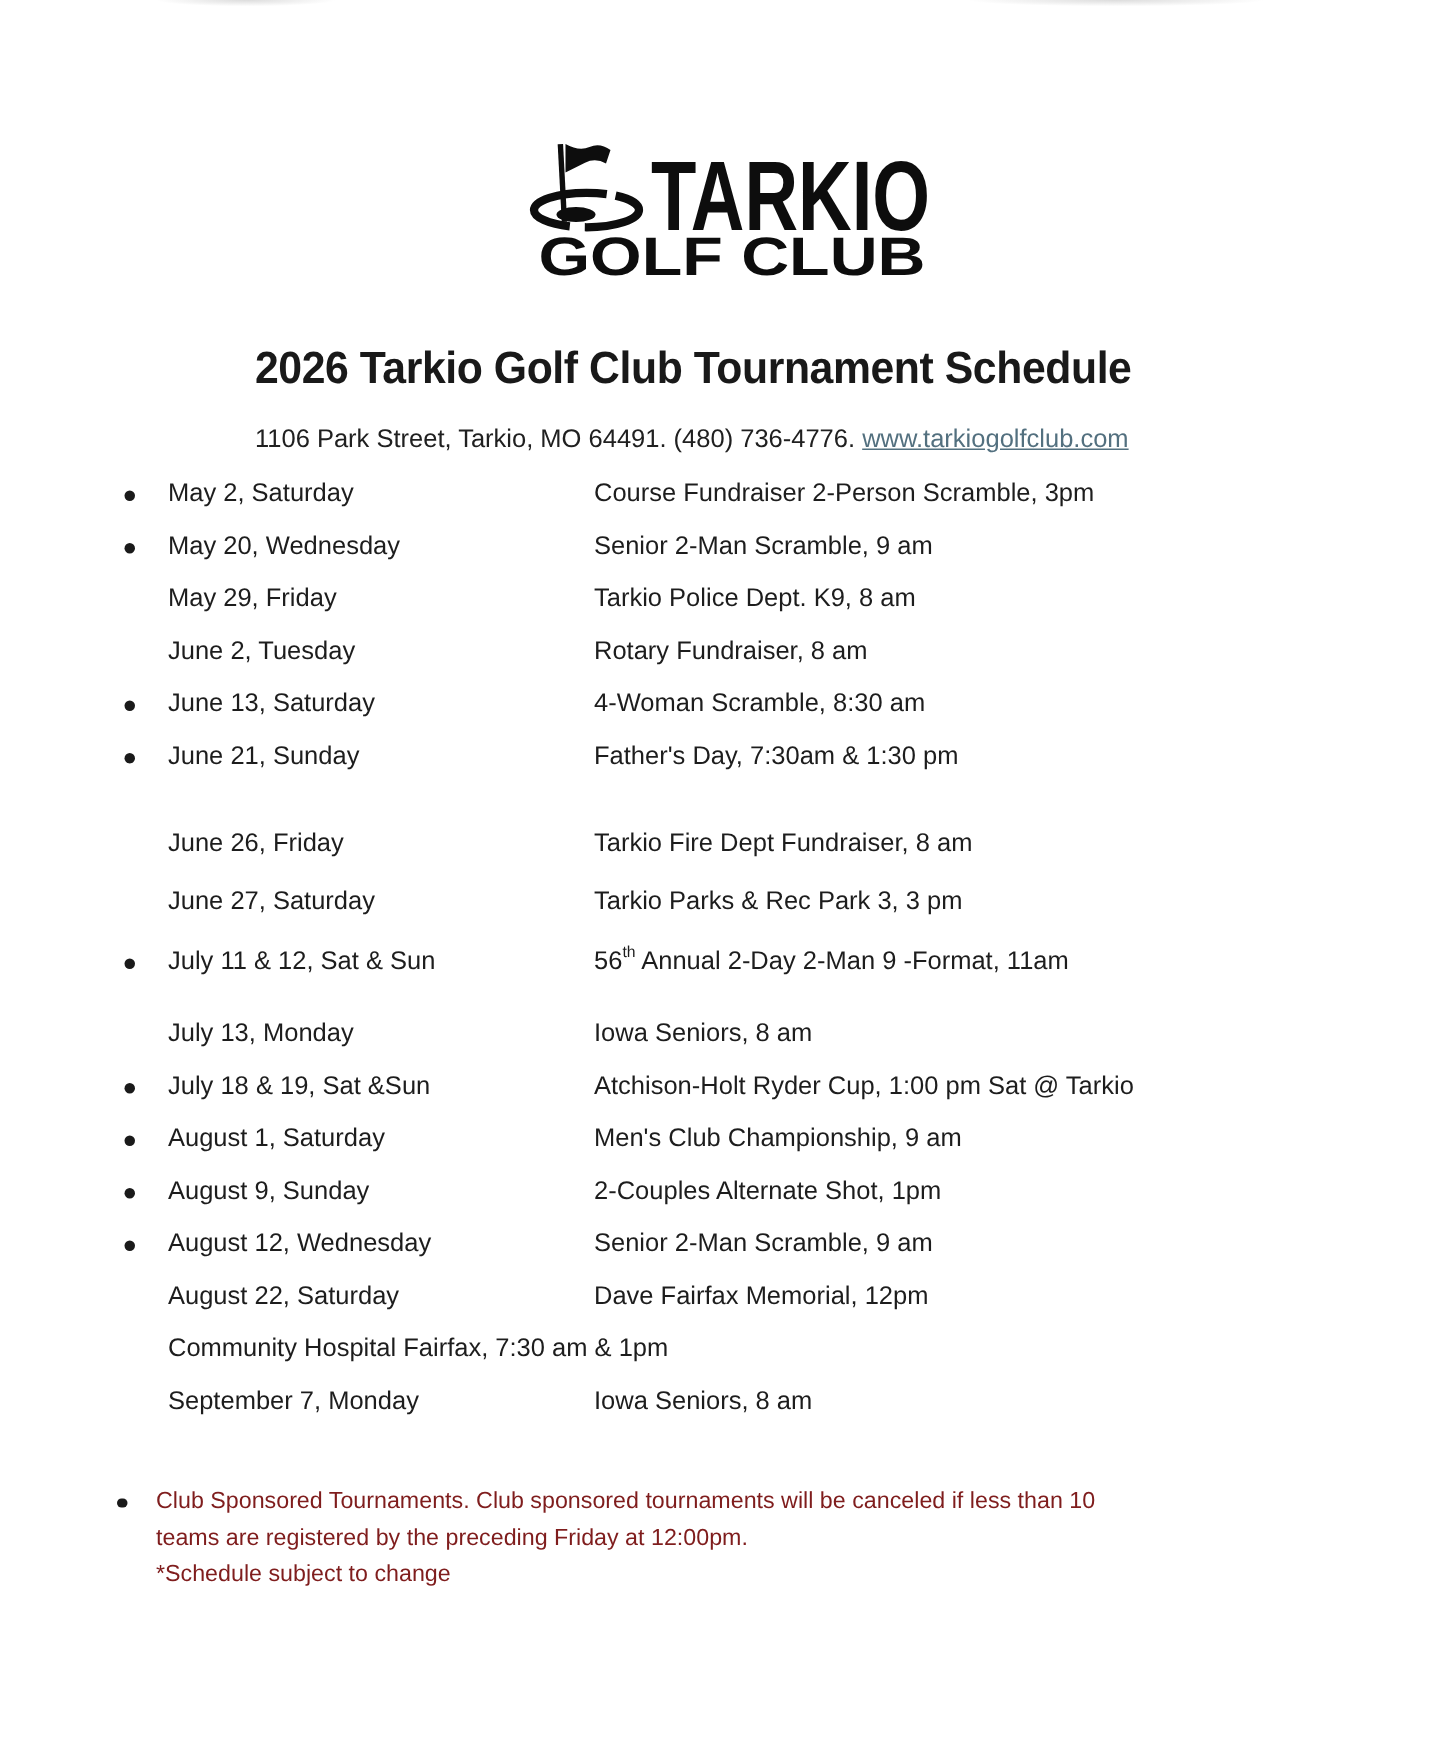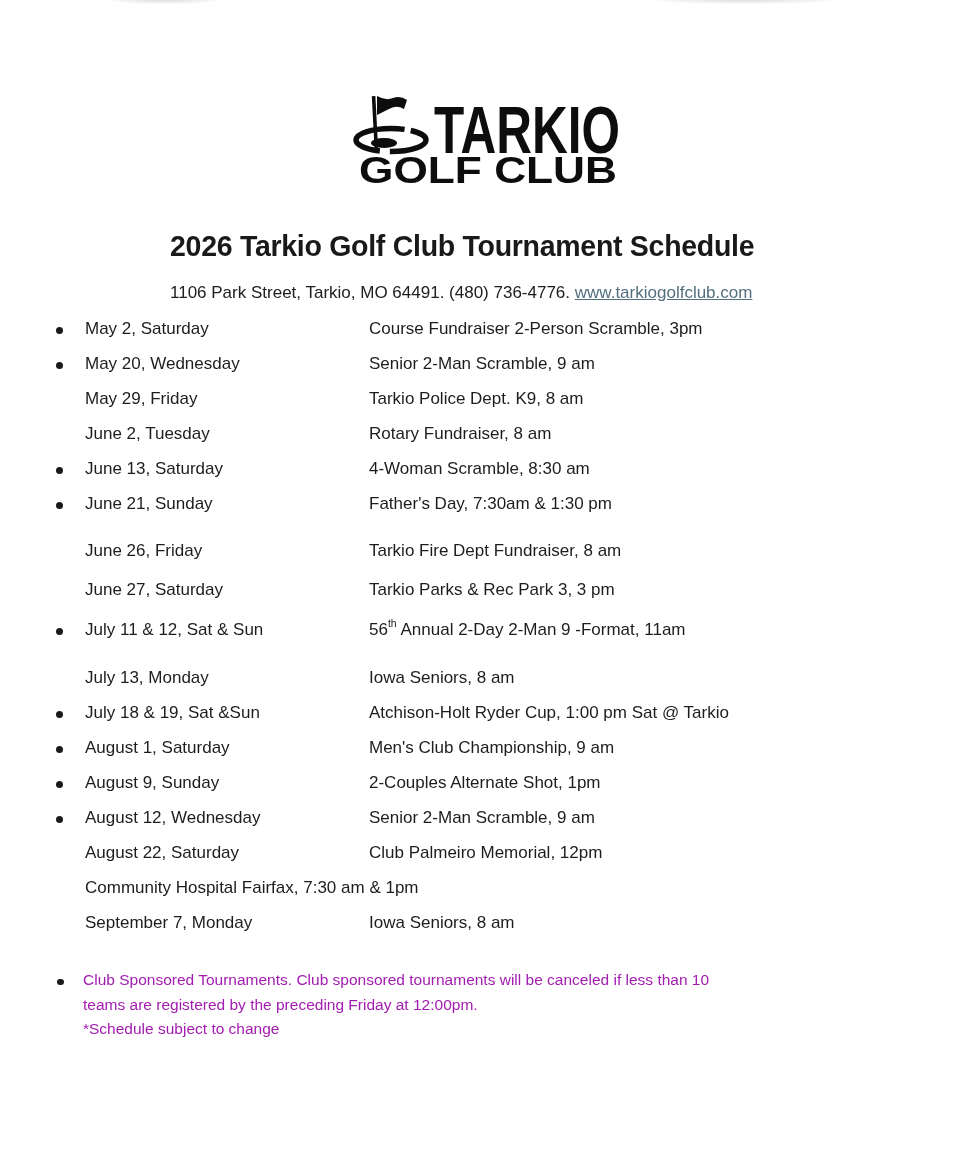--- a/index.html
+++ b/index.html
@@ -37,38 +37,38 @@
   }
   .address-line {
     margin: 19px 0 0 170px;
     font-size: 17px; line-height: 22px;
     color: #202020;
     white-space: nowrap;
   }
   .address-line a { text-decoration: underline; cursor: pointer; }
 
   .schedule { margin-top: 14px; }
-  .row { display: flex; padding-left: 56px; line-height: 22px; font-size: 17px; margin-top: 13px; }
+  .row { display: flex; padding-left: 83px; line-height: 22px; font-size: 17px; margin-top: 13px; }
   .row:first-child { margin-top: 0; }
-  .row:nth-child(7)  { margin-top: 25px; }
+  .row:nth-child(7)  { margin-top: 36px; }
   .row:nth-child(8)  { margin-top: 17px; }
   .row:nth-child(9)  { margin-top: 18px; }
   .row:nth-child(10) { margin-top: 26px; align-items: flex-end; }
   .row:nth-child(11) { }
   .bullet-cell { width: 29px; flex: 0 0 29px; }
   .dot {
     display: inline-block; width: 7px; height: 7px;
     border-radius: 50%; background: #1a1a1a;
     margin-top: 7px;
   }
   .date-cell { width: 284px; flex: 0 0 284px; }
   .event-cell { flex: 1; }
   .event-cell sup { font-size: 10.5px; position: relative; top: -1px; vertical-align: super; line-height: 0; }
 
-  .footer-note { display: flex; padding-left: 57px; margin-top: 34px; font-size: 15.5px; line-height: 24.5px; color: #a21caf; }
+  .footer-note { display: flex; padding-left: 78px; margin-top: 44px; font-size: 15.5px; line-height: 24.5px; color: #7f1d1d; }
   .f-bullet-cell { width: 26px; flex: 0 0 26px; }
   .f-bullet-cell .dot { margin-top: 9px; width: 6.5px; height: 6.5px; }
   .f-text { width: 700px; }
 </style>
 </head>
 <body style="background: rgb(255, 255, 255); color: rgb(29, 29, 29);">
 
 <div class="top-shadow left"></div>
 <div class="top-shadow right"></div>
 
@@ -156,21 +156,21 @@
       <span class="event-cell">2-Couples Alternate Shot, 1pm</span>
     </div>
     <div class="row">
       <span class="bullet-cell"><span class="dot"></span></span>
       <span class="date-cell">August 12, Wednesday</span>
       <span class="event-cell">Senior 2-Man Scramble, 9 am</span>
     </div>
     <div class="row">
       <span class="bullet-cell"></span>
       <span class="date-cell">August 22, Saturday</span>
-      <span class="event-cell">Club Palmeiro Memorial, 12pm</span>
+      <span class="event-cell">Dave Fairfax Memorial, 12pm</span>
     </div>
     <div class="row">
       <span class="bullet-cell"></span>
       <span class="event-cell">Community Hospital Fairfax, 7:30 am &amp; 1pm</span>
     </div>
     <div class="row">
       <span class="bullet-cell"></span>
       <span class="date-cell">September 7, Monday</span>
       <span class="event-cell">Iowa Seniors, 8 am</span>
     </div>

